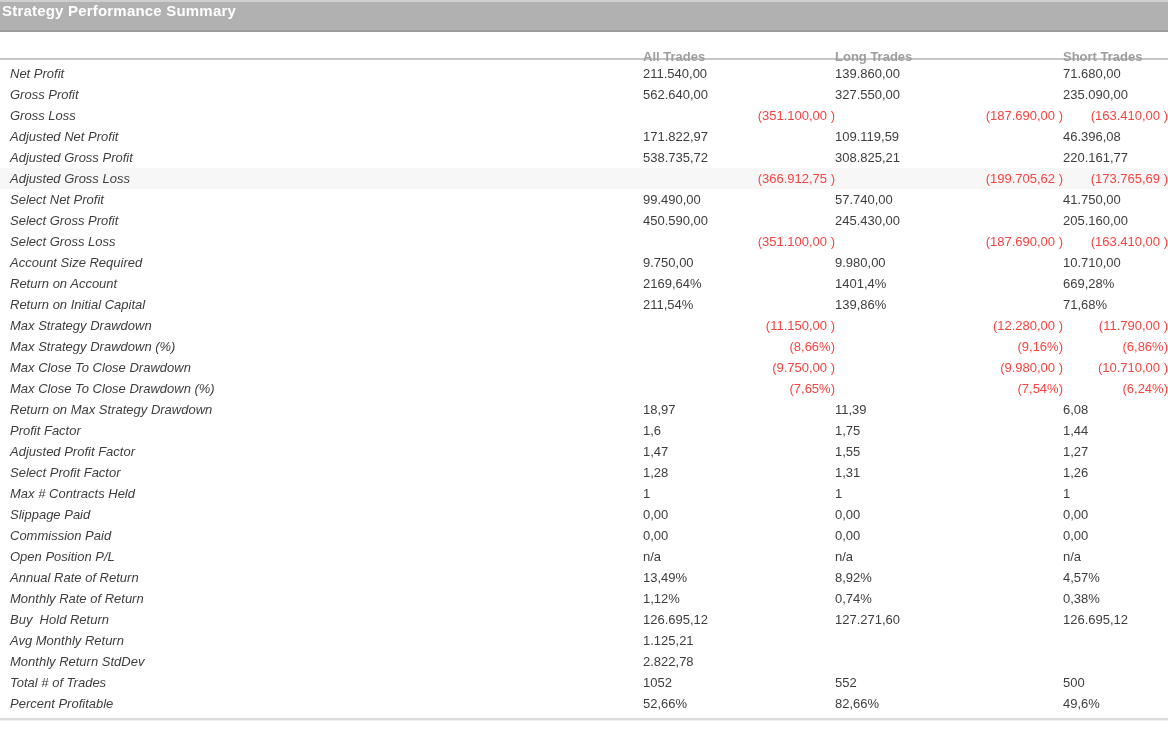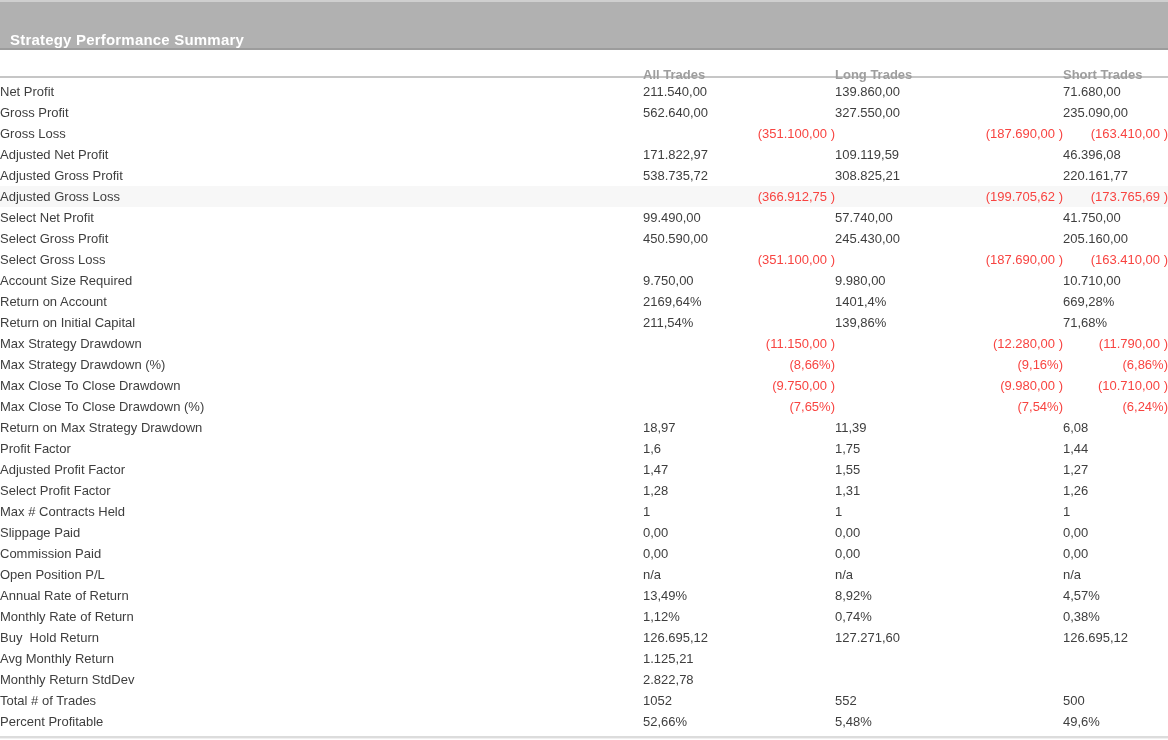--- a/index.html
+++ b/index.html
@@ -11,27 +11,27 @@
   * { box-sizing: border-box; }
   html, body { margin: 0; padding: 0; }
   body {
     width: 1168px;
     height: 740px;
     background: #ffffff;
     font-family: "Liberation Sans", sans-serif;
     overflow: hidden;
   }
   .titlebar {
-    height: 50px;
+    height: 32px;
     background: var(--titlebar-bg);
     border-top: 2px solid #cfcfcf;
     border-bottom: 2px solid #9c9c9c;
     display: flex;
-    align-items: flex-end;
-    padding-left: 10px;
+    align-items: flex-start;
+    padding-left: 2px;
   }
   .titlebar .title {
     color: #ffffff;
     font-size: 15px;
     font-weight: bold;
     letter-spacing: 0.2px;
     white-space: pre;
   }
   .grid-row {
     display: grid;
@@ -60,20 +60,22 @@
   .row.highlight {
     background: #f7f7f7;
   }
   .cell {
     font-size: 13px;
     color: var(--body-text);
     white-space: pre;
     overflow: hidden;
   }
   .cell.label {
+    padding-left: 10px;
+    font-style: italic;
   }
   .cell.neg {
     color: var(--negative);
     text-align: right;
   }
   .bottom-line {
     margin-top: 4px;
     border-top: 2px solid #dcdcdc;
     height: 1px;
     border-bottom: 1px solid #f0f0f0;
@@ -300,18 +302,18 @@
   <div class="grid-row row">
     <div class="cell label">Total # of Trades</div>
     <div class="cell val">1052</div>
     <div class="cell val">552</div>
     <div class="cell val">500</div>
   </div>
 
   <div class="grid-row row">
     <div class="cell label">Percent Profitable</div>
     <div class="cell val">52,66%</div>
-    <div class="cell val">5,48%</div>
+    <div class="cell val">82,66%</div>
     <div class="cell val">49,6%</div>
   </div>
 </div>
 
 <div class="bottom-line"></div>
 
 </body></html>

